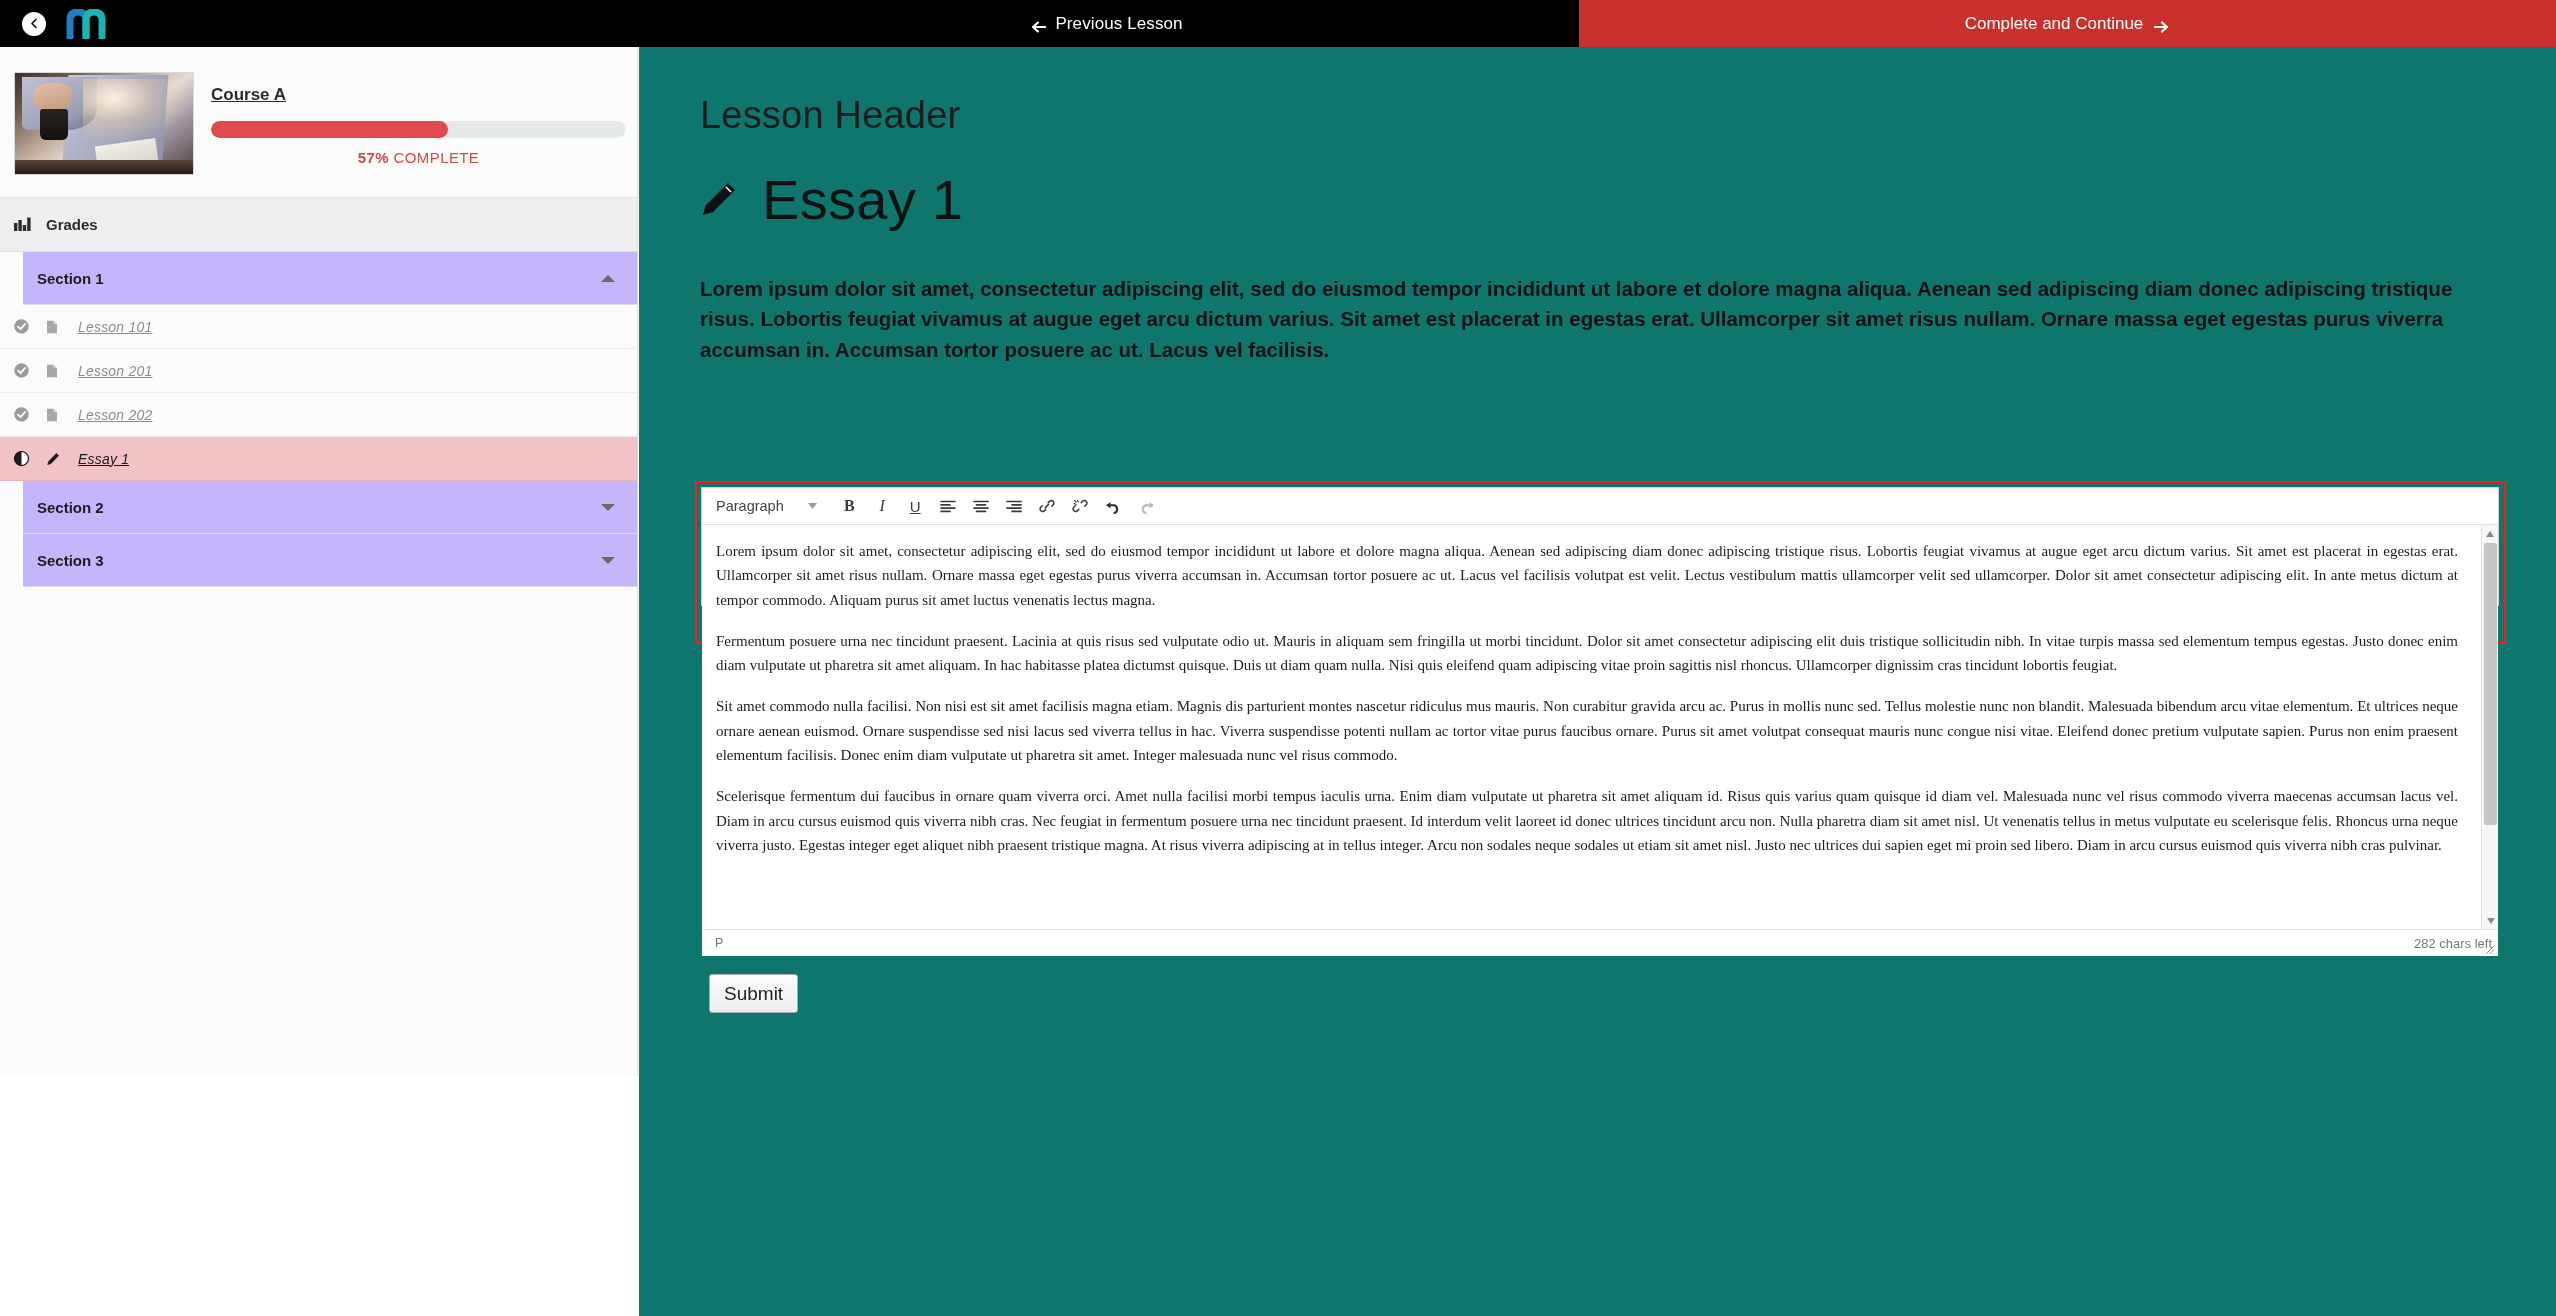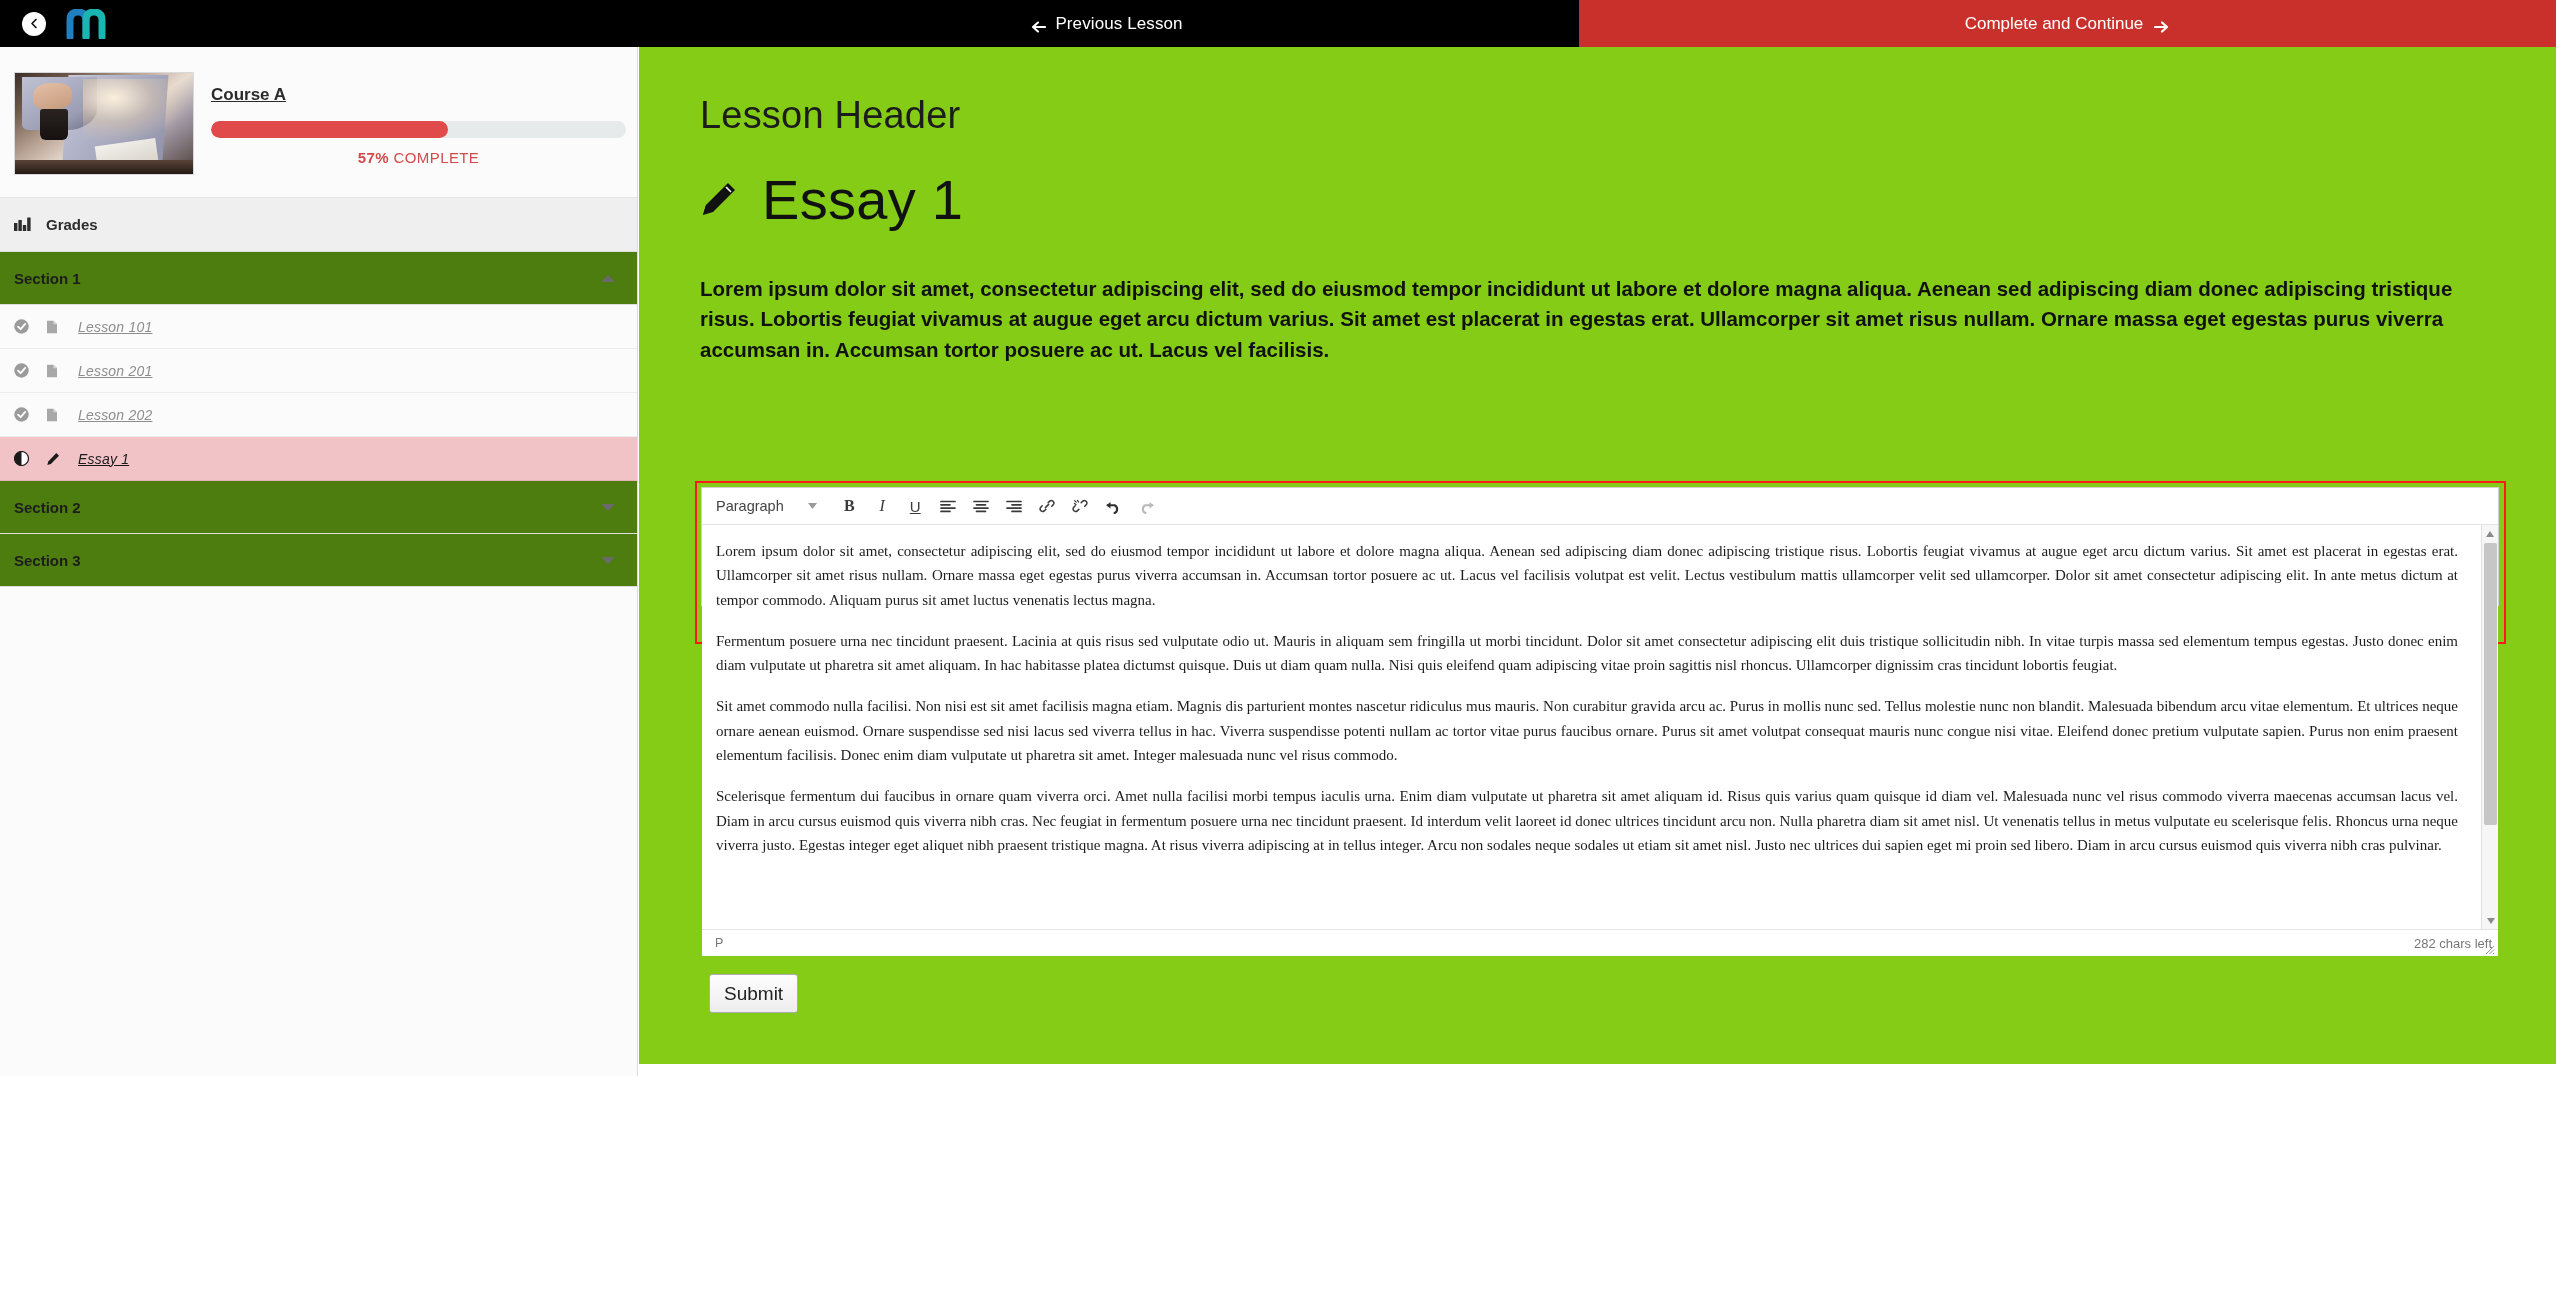--- a/index.html
+++ b/index.html
@@ -148,23 +148,24 @@
     background: #efefef;
     border-bottom: 1px solid #dedede;
     cursor: pointer;
   }
   .grades-row .lbl { font-size: 15px; font-weight: 700; color: #2c2c2c; }
 
   .section-head {
     height: 53px; display: flex; align-items: center;
     justify-content: space-between;
     padding: 0 22px 0 14px;
-    background: #4d7c0f;
+    background: #c4b5fd;
     border-bottom: 1px solid #dedede;
     cursor: pointer;
+    margin-left: 23px;
   }
   .section-head .lbl { font-size: 15px; font-weight: 700; color: #1d1d1d; }
   .caret { width: 0; height: 0; border-left: 7px solid transparent; border-right: 7px solid transparent; }
   .caret.up { border-bottom: 7px solid #6a6a6a; }
   .caret.down { border-top: 7px solid #6a6a6a; }
 
   .lesson-row {
     height: 44px; display: flex; align-items: center;
     gap: 0; padding-left: 14px;
     background: #fbfbfb;
@@ -176,22 +177,22 @@
   .lesson-row .type { width: 32px; display: flex; align-items: center; }
   .lesson-row .lbl {
     font-size: 14px; color: #8e8e8e;
     text-decoration: underline; letter-spacing: .2px; font-style: italic;
   }
   .lesson-row.active .lbl { color: #1a1a1a; }
 
   
   .main {
     position: absolute; top: 47px; left: 639px;
-    width: 1917px; height: 1017px;
-    background: #84cc16; overflow: hidden;
+    width: 1917px; height: 1269px;
+    background: #0f766e; overflow: hidden;
   }
   .lesson-header {
     font-size: 38px; color: #1c1c1c; font-weight: 400;
     padding: 47px 0 0 61px; letter-spacing: .2px;
   }
   .essay-title {
     display: flex; align-items: center; gap: 23px;
     padding: 30px 0 0 58px;
   }
   .essay-title .t { font-size: 56px; color: #111111; letter-spacing: .3px; }

